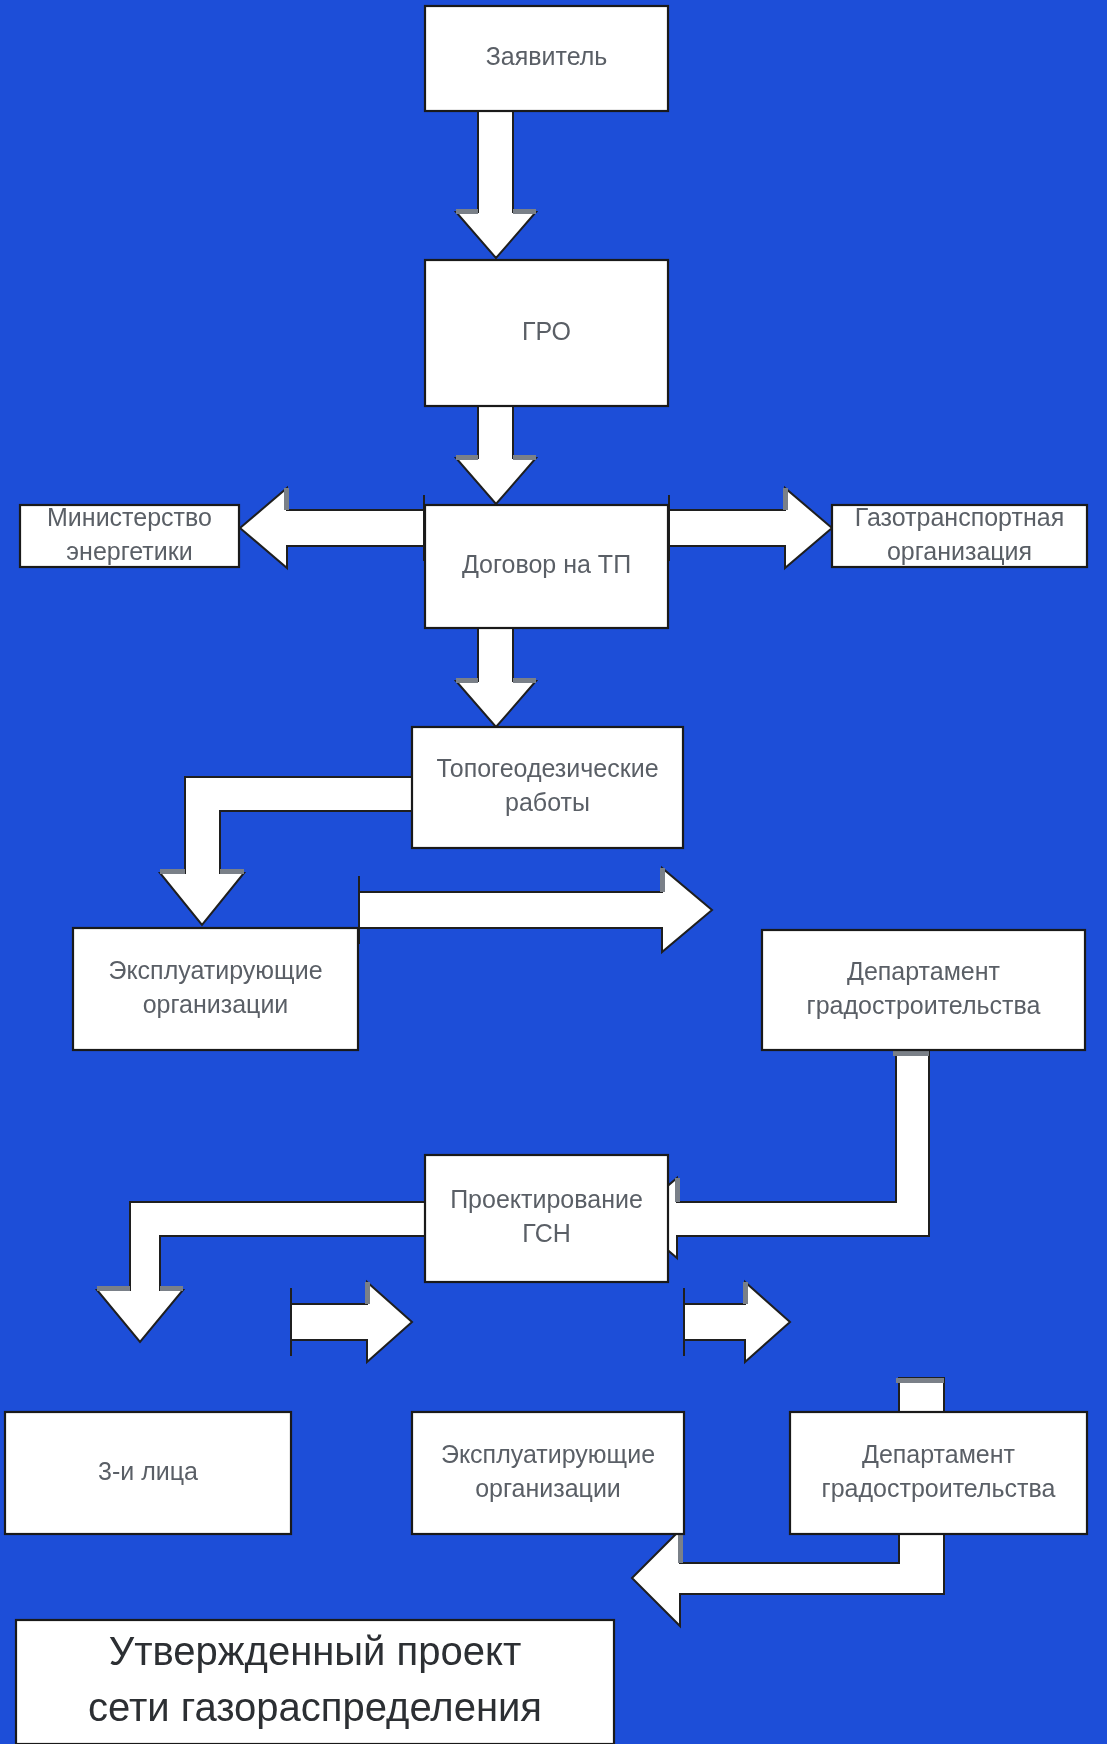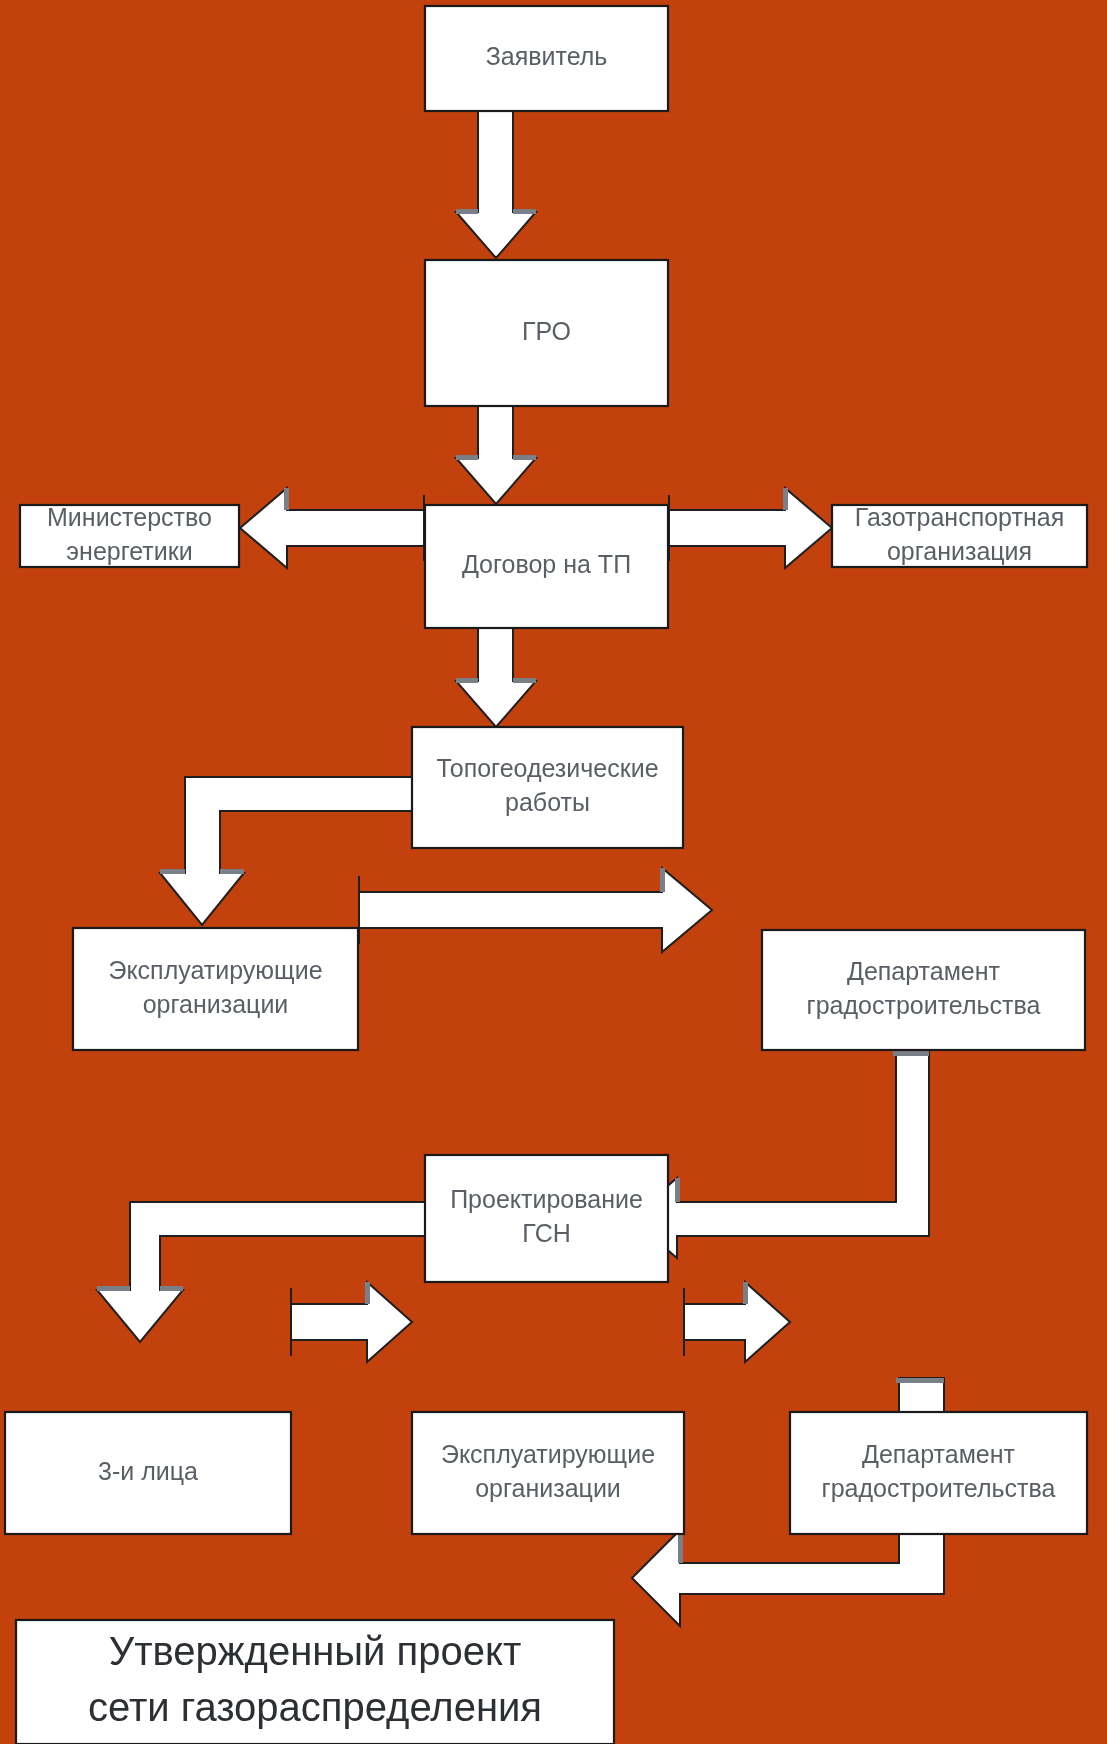--- a/index.html
+++ b/index.html
@@ -4,21 +4,21 @@
 <style>
   html, body {
     margin: 0;
     padding: 0;
     background: #ffffff;
   }
   #page {
     position: relative;
     width: 1107px;
     height: 1744px;
-    background: #c2410c;
+    background: #1d4ed8;
     overflow: hidden;
     font-family: "Liberation Sans", sans-serif;
   }
   #flow {
     position: absolute;
     top: 0;
     left: 0;
     width: 1107px;
     height: 1744px;
   }

